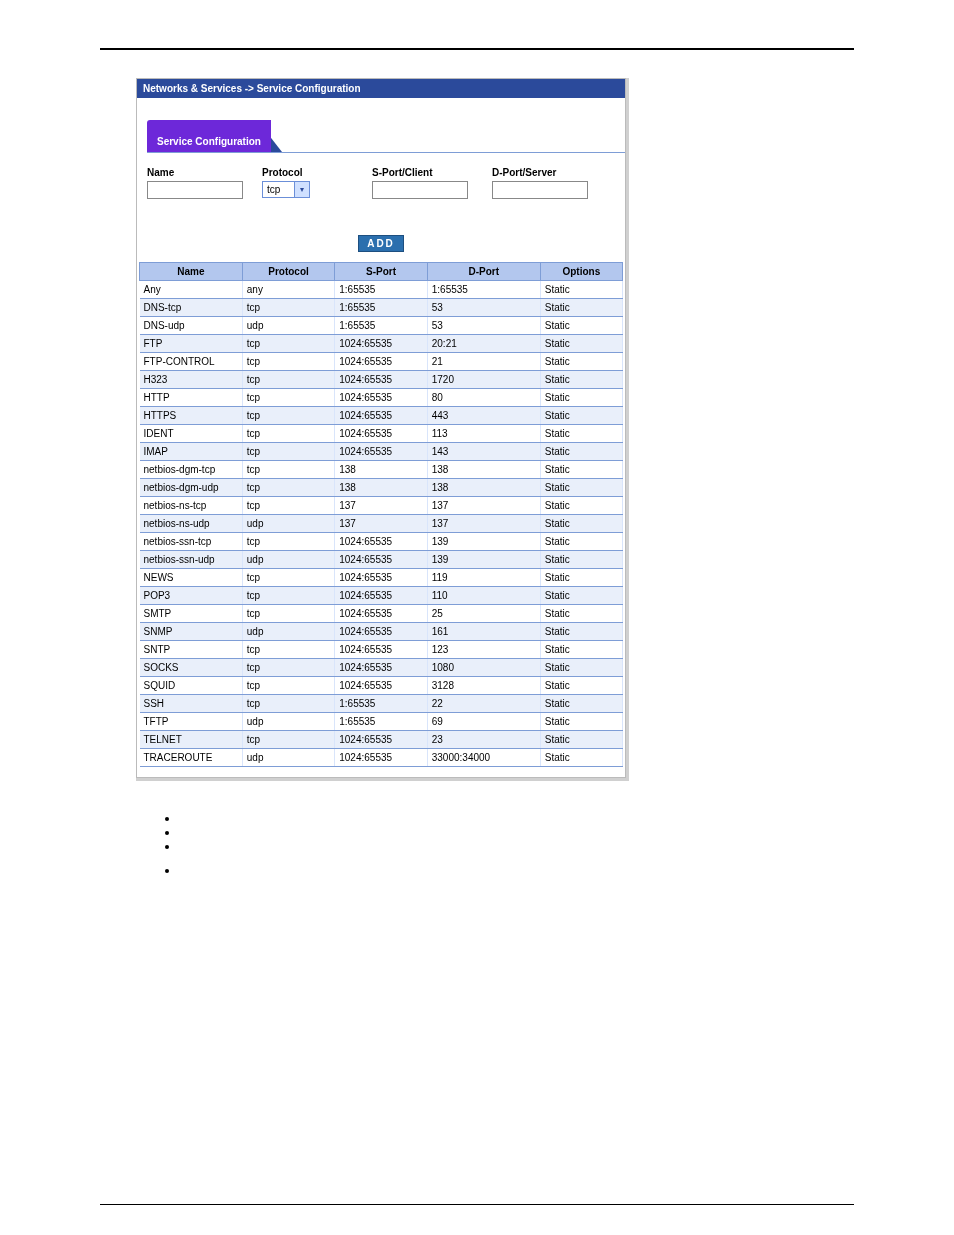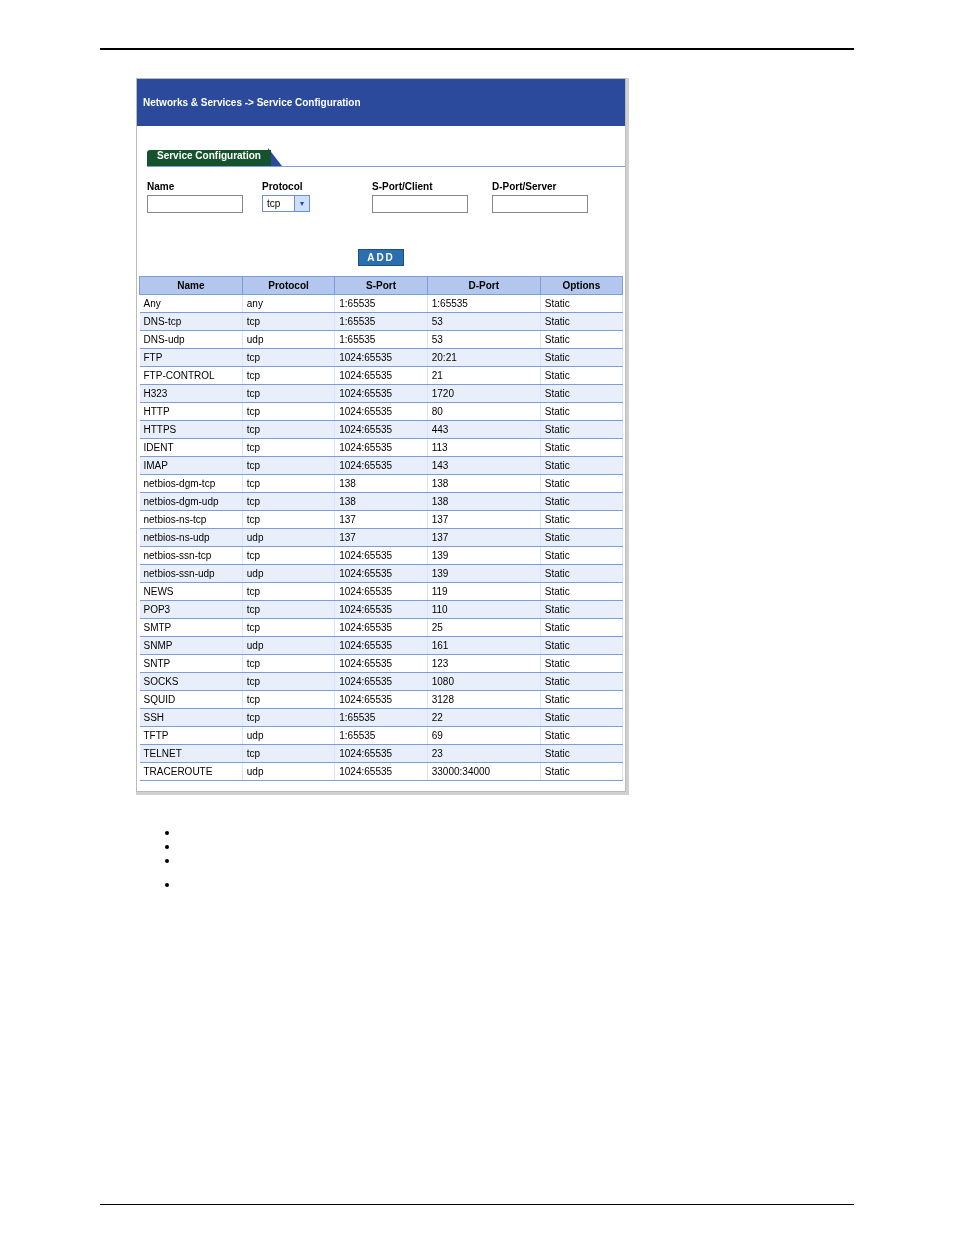--- a/index.html
+++ b/index.html
@@ -41,33 +41,33 @@
   }
   .shot-inner {
     border: 1px solid #bbb;
     padding-bottom: 10px;
   }
   .crumb-bar {
     background: #2b4a9b;
     color: #fff;
     font-weight: bold;
     font-size: 10px;
-    padding: 18px 6px;
+    padding: 4px 6px;
   }
   .tab-row {
     margin: 22px 0 0 10px;
     border-bottom: 1px solid #7e9dd6;
   }
   .tab {
     display: inline-block;
-    background: #14532d;
+    background: #6d28d9;
     color: #fff;
     font-weight: bold;
     font-size: 10px;
-    padding: 0 10px 5px 10px;
+    padding: 16px 10px 5px 10px;
     border-top-left-radius: 3px;
     position: relative;
   }
   .tab-corner {
     display: inline-block;
     width: 0; height: 0;
     border-bottom: 18px solid #2b4a9b;
     border-right: 14px solid transparent;
     vertical-align: bottom;
     margin-left: -3px;

